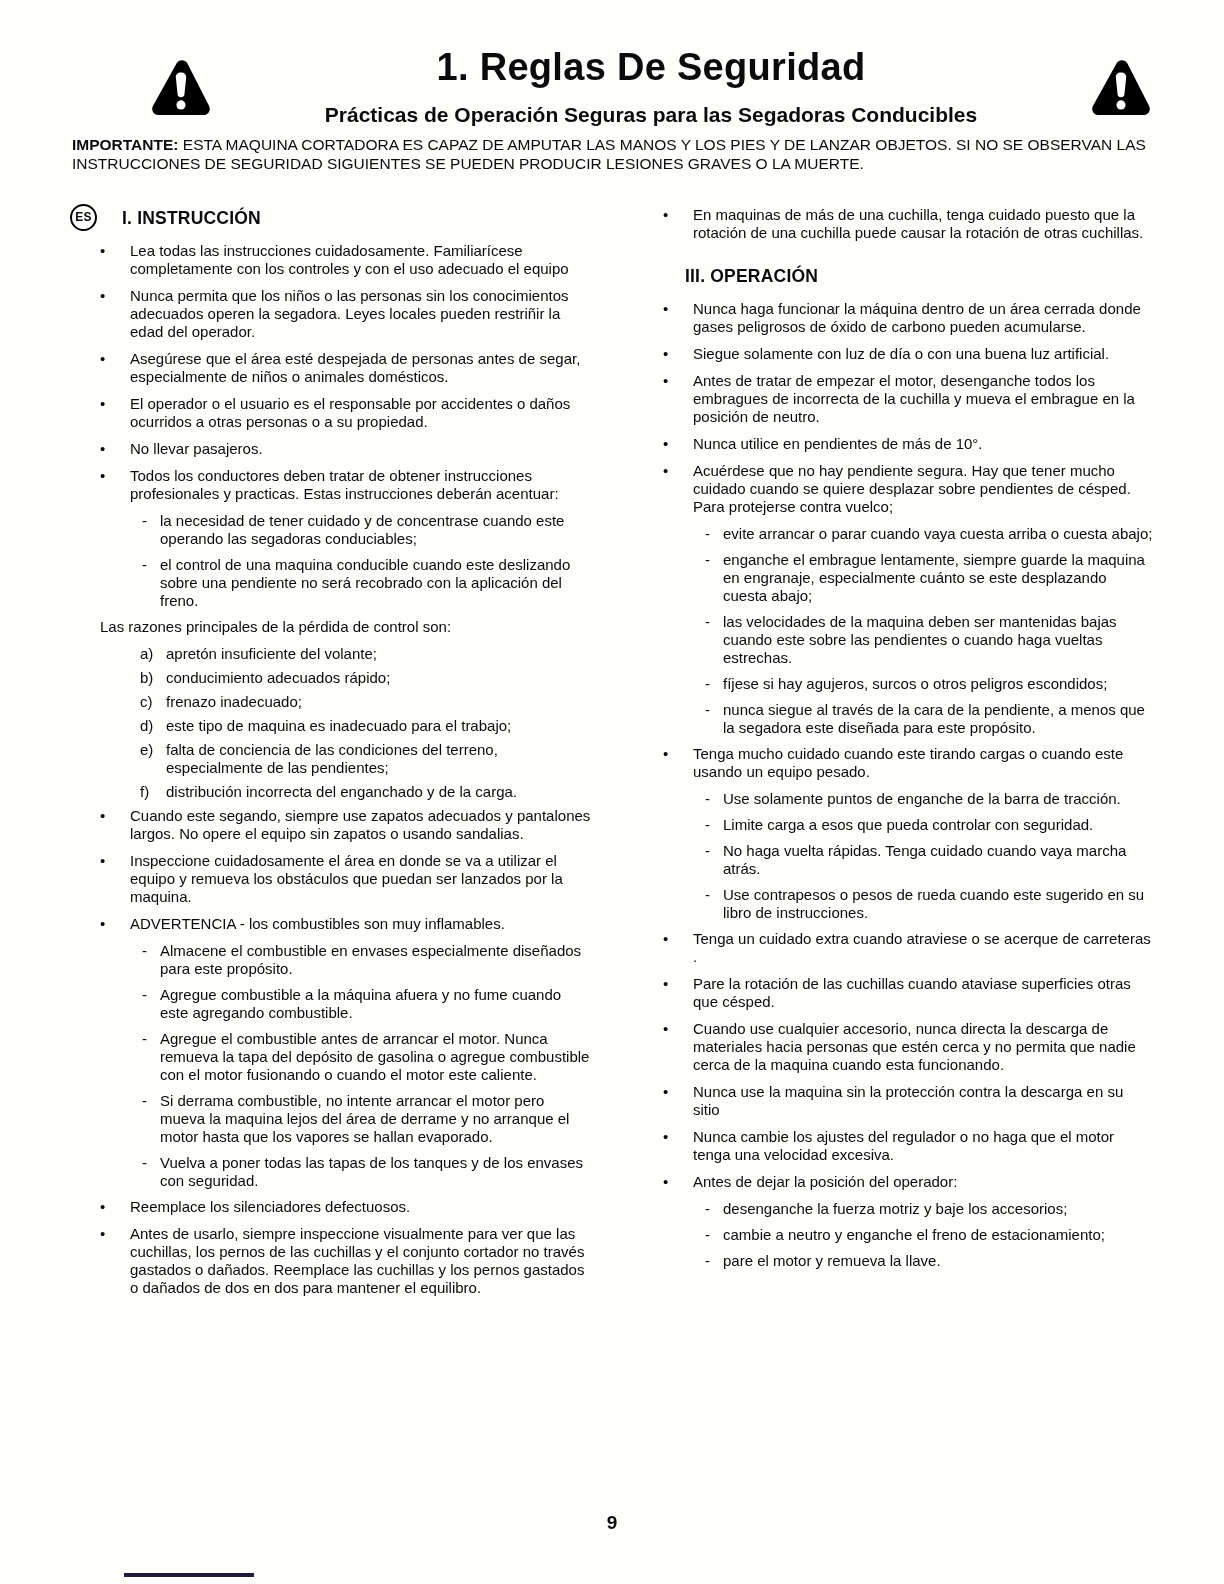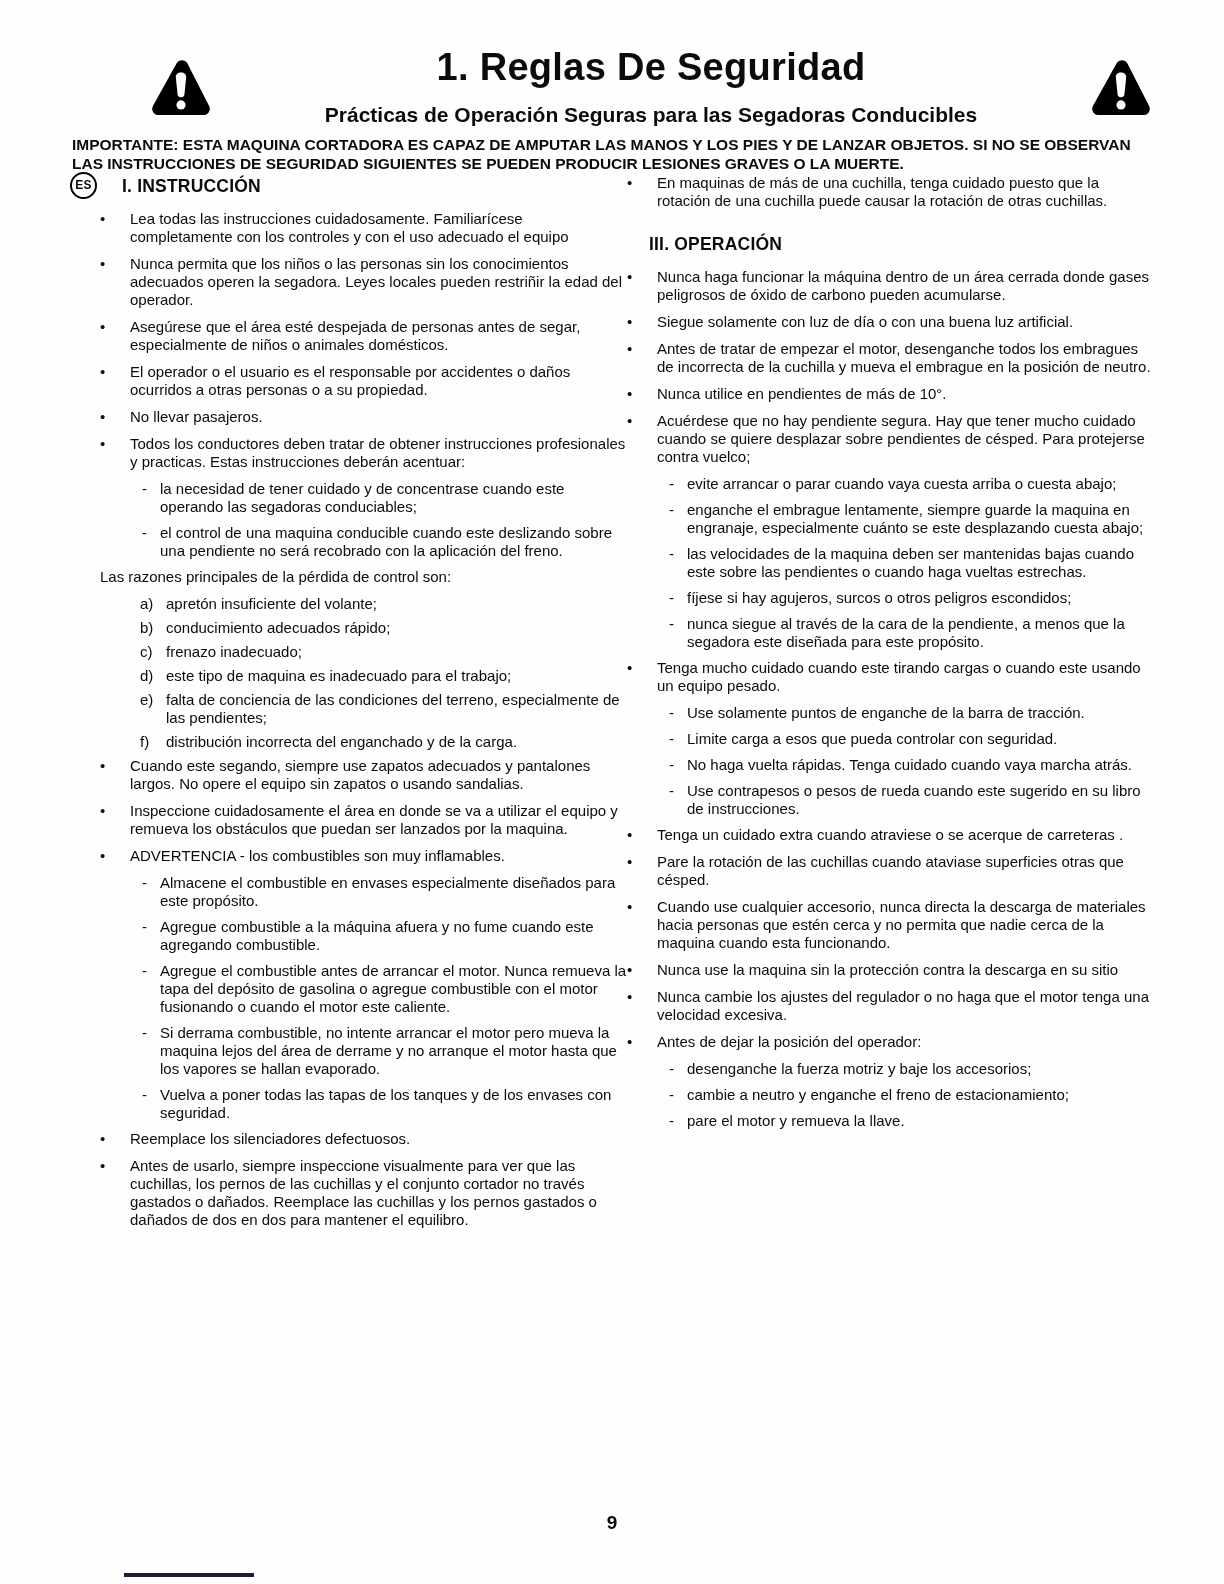--- a/index.html
+++ b/index.html
@@ -14,22 +14,22 @@
     overflow: hidden;
     margin: 0 auto;
   }
   .header { display: flex; align-items: center; }
   .tri { width: 62px; height: 57px; flex: 0 0 auto; }
   .tri-left { margin-left: 78px; }
   .tri-right { margin-right: 2px; }
   .header-center { flex: 1; text-align: center; padding: 0 10px; }
   .title { font-size: 38px; font-weight: bold; letter-spacing: 0.3px; }
   .subtitle { font-size: 21px; font-weight: bold; margin-top: 14px; }
-  .important { margin-top: 8px; font-weight: bold; font-size: 15.5px; line-height: 1.25; }
-  .columns { display: flex; margin-left: 28px; }
+  .important { margin-top: 8px; font-weight: normal; font-size: 15.5px; line-height: 1.25; }
+  .columns { display: flex; gap: 72px; margin-top: 32px; margin-left: 28px; }
   .col { flex: 1; min-width: 0; }
   .item { display: flex; font-size: 15px; line-height: 1.2; margin-bottom: 9px; }
   .item .marker { flex: 0 0 30px; }
   .item .text { flex: 1; }
   .item.dash { margin-left: 42px; margin-bottom: 8px; }
   .item.dash .marker { flex: 0 0 18px; }
   .item.letter { margin-left: 40px; margin-bottom: 6px; }
   .item.letter .marker { flex: 0 0 26px; }
   .item.plain { display: block; margin-left: 0; margin-bottom: 9px; }
   .item.heading {

